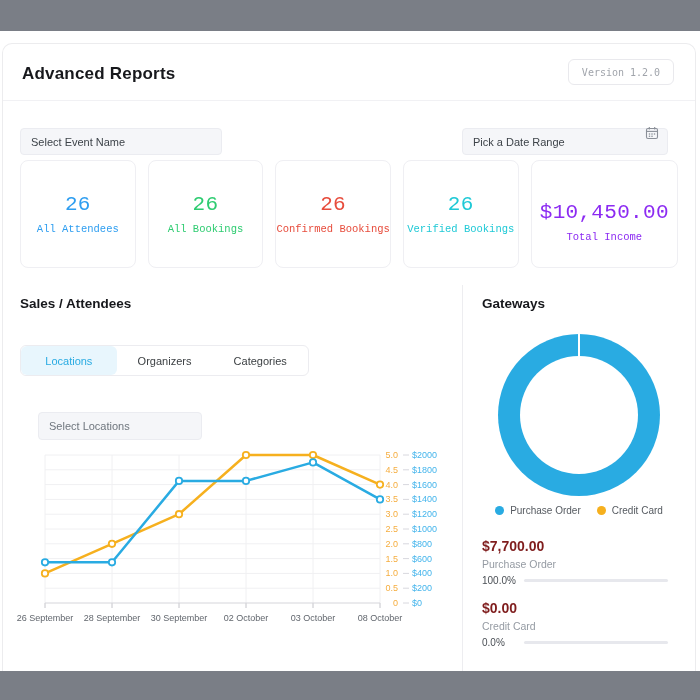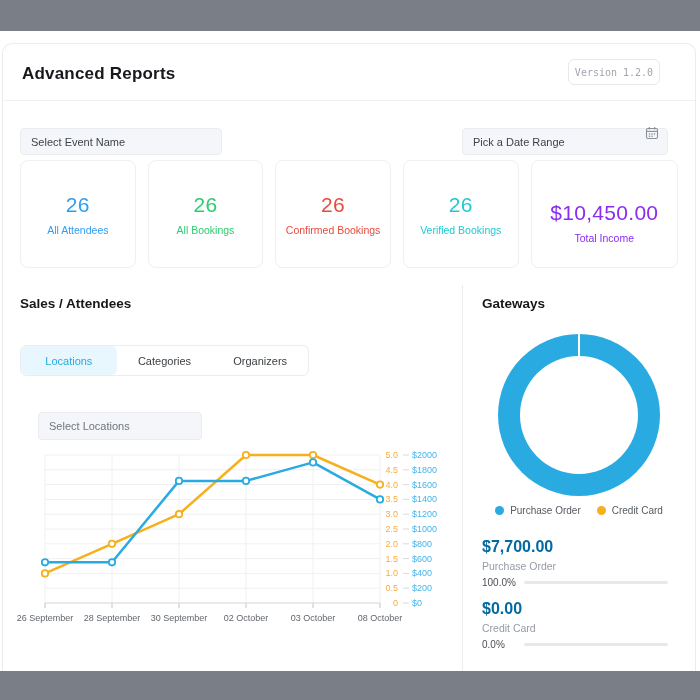--- a/index.html
+++ b/index.html
@@ -10,37 +10,37 @@
   #top-bar { top:0; height:31px; }
   #bottom-bar { top:671px; height:29px; }
 
   #main-panel { position:absolute; left:2px; top:43px; width:694px; height:628px;
     background:#fff; border:1px solid #ececee; border-bottom:none; border-radius:10px 10px 0 0; }
 
   .abs { position:absolute; }
 
   
   #page-title { left:22px; top:64px; font-size:17px; font-weight:bold; color:#17181c; letter-spacing:.2px; }
-  #version-btn { left:568px; top:59px; width:92px; height:26px; border:1px solid #e9e9ed; border-radius:6px;
+  #version-btn { left:568px; top:59px; width:106px; height:26px; border:1px solid #e9e9ed; border-radius:6px;
     background:#fff; color:#a0a4ab; font-family:"DejaVu Sans Mono","Liberation Mono",monospace; font-size:10px;
     display:flex; align-items:center; justify-content:center; }
   #header-divider { left:3px; top:100px; width:692px; height:1px; background:#f1f1f4; }
 
   
   .filter-input { height:27px; background:#f5f6f9; border:1px solid #ebecf1; border-radius:4px;
     font-size:11px; padding:0 10px; color:#3d4349; width:100%; outline:none;margin-top:9px; }
   .filter-input::placeholder { color:#3d4349; opacity:1; }
   #event-name-wrap { left:20px; top:119px; width:202px; }
   #date-range-wrap { left:462px; top:119px; width:206px; }
   #date-range-wrap .cal { position:absolute; right:9px; top:7px; }
 
   
   #stats-row { left:20px; top:160px; width:658px; height:108px; display:flex; gap:12px; }
   .stat-card { flex:1; background:#fff; border:1px solid #efeff3; border-radius:8px;
-    display:flex; flex-direction:column; align-items:center; justify-content:center; gap:7px; }
+    display:flex; flex-direction:column; align-items:center; justify-content:center; gap:7px;font-family:Liberation Mono, monospace; }
   .stat-card.wide { flex:1.28; }
   .stat-value { font-size:21px; letter-spacing:.3px; }
   .stat-label { font-size:10.5px; }
 
   
   #sales-title { left:20px; top:296px; font-size:13.5px; font-weight:bold; color:#17181c; }
   #tabs-bar { left:20px; top:345px; width:289px; height:31px; background:#fff; border:1px solid #ececf0;
     border-radius:6px; display:flex; overflow:hidden; }
   .tab { flex:1; border:none; background:transparent; font-size:11px; color:#3c4043; cursor:pointer;
     font-family:inherit; border-radius:6px; }
@@ -60,21 +60,21 @@
   #gateways-title { left:482px; top:296px; font-size:13.5px; font-weight:bold; color:#17181c; }
   #donut { left:498px; top:334px; width:162px; height:162px; border-radius:50%; }
   #donut .hole { position:absolute; left:22px; top:22px; width:118px; height:118px; border-radius:50%; background:#fff; }
   #donut-legend { left:466px; top:505px; width:226px; display:flex; justify-content:center; gap:16px; align-items:center; }
   .dot { width:9px; height:9px; border-radius:50%; display:inline-block; }
   .dl-item { display:flex; align-items:center; gap:6px; }
   .dl-label { font-size:10px; color:#555a60; }
 
   .gw-row { left:482px; width:186px; }
   #gw-row-0 { top:538px; } #gw-row-1 { top:600px; }
-  .gw-amount { font-size:16px; font-weight:bold; color:#0369a1; }
+  .gw-amount { font-size:14px; font-weight:bold; color:#7f1d1d; }
   .gw-label { font-size:10.5px; color:#959ba3; margin-top:4px; }
   .gw-bar-row { display:flex; align-items:center; gap:8px; margin-top:5px; }
   .gw-pct { font-size:10px; color:#4a4f55; min-width:34px; }
   .gw-track { flex:1; height:3px; background:#e7e8ed; border-radius:2px; overflow:hidden; }
   .gw-fill { height:3px; border-radius:2px; }
 </style>
 </head>
 <body>
 
 <div id="app">
@@ -124,22 +124,22 @@
     <div class="stat-card wide">
       <div class="stat-value" style="color: rgb(140, 43, 242); margin-top: 16px;">$10,450.00</div>
       <div class="stat-label" style="color: rgb(140, 43, 242);">Total Income</div>
     </div>
   </div>
 
   <div id="sales-title" class="abs">Sales / Attendees</div>
 
   <div id="tabs-bar" class="abs">
     <button class="tab active">Locations</button>
+    <button class="tab">Organizers</button>
     <button class="tab">Categories</button>
-    <button class="tab">Organizers</button>
   </div>
 
   <div id="locations-wrap" class="abs">
     <input class="filter-input" placeholder="Select Locations" style="">
   </div>
 
   <svg id="sales-chart" class="abs" width="460" height="184">
       <line x1="45" x2="380" y1="145.2" y2="145.2" stroke="#f0f0f2" stroke-width="1"></line>
       <line x1="45" x2="380" y1="130.4" y2="130.4" stroke="#f0f0f2" stroke-width="1"></line>
       <line x1="45" x2="380" y1="115.6" y2="115.6" stroke="#f0f0f2" stroke-width="1"></line>

